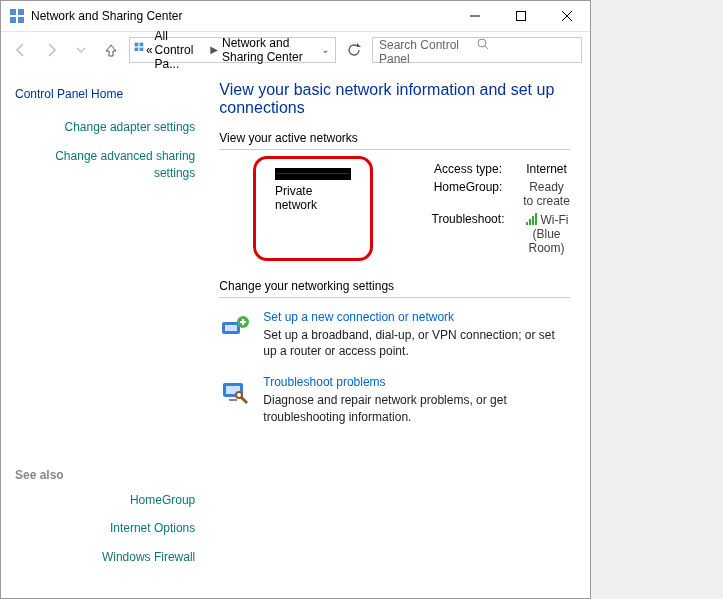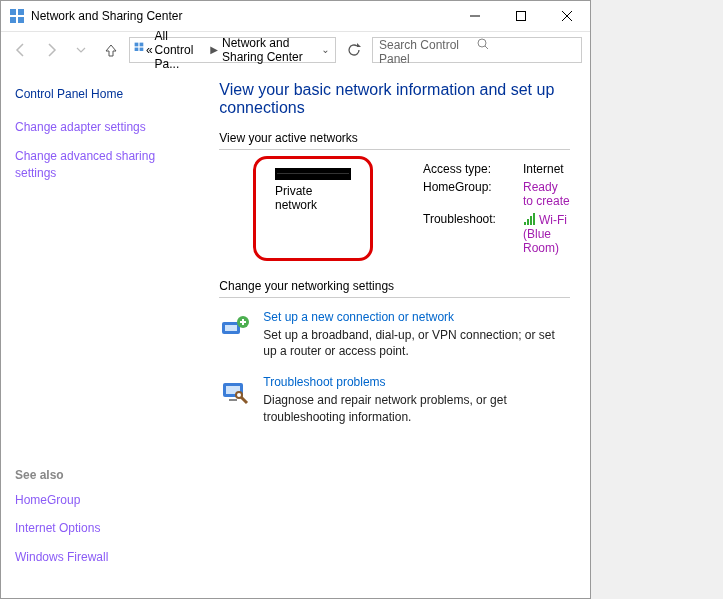--- a/index.html
+++ b/index.html
@@ -16,35 +16,35 @@
   .breadcrumb { flex: 1; display: flex; align-items: center; border: 1px solid #ccc; height: 26px; padding: 0 4px; font-size: 12px; gap: 2px; }
   .bc-icon { width:16px; height:16px; }
   .bc-chev { color:#555; padding:0 2px; font-size:10px; }
   .bc-dropdown { width: 18px; text-align: center; color:#555; font-size:10px; }
   .refresh { width: 24px; height:24px; display:flex; align-items:center; justify-content:center; color:#555; }
   .search { width: 210px; height: 26px; border: 1px solid #ccc; display:flex; align-items:flex-start; padding: 0 6px; font-size:12px; color:#666; }
   .search span { flex:1; }
   .body { flex:1; display: flex; overflow:hidden; }
   .sidebar { width: 210px; padding: 20px 14px; display:flex; flex-direction: column; font-size: 12px; }
   .sidebar .home { color: #003399; margin-bottom: 18px; }
-  .sidebar .link { color: #8b5cf6; margin-bottom: 12px; cursor: pointer; line-height:1.4; }
+  .sidebar .link { color: #0f766e; margin-bottom: 12px; cursor: pointer; line-height:1.4;text-align:right; }
   .sidebar .spacer { flex:1; }
   .sidebar .seealso-header { color:#888; margin-bottom:10px;font-weight:bold; }
   .main { flex:1; padding: 14px 20px 16px 10px; font-size: 12px; }
   .main h1 { color:#003399; font-size: 16px; font-weight: normal; margin-bottom: 14px; }
   .section-title { font-size: 12px; color:#000; margin-bottom:4px; }
   .hr { border-top:1px solid #ccc; margin-bottom:12px; }
   .active-net-row { display:flex; gap: 30px; margin-bottom: 24px; }
   .netbox { position:relative; padding: 6px 12px; }
   .scribble { border: 3px solid #d00; border-radius: 14px; position:absolute; inset:-6px -10px; pointer-events:none; }
   .redact { background:#000; width:76px; height:12px; display:inline-block; position:relative; }
   .redact::after{ content:''; position:absolute; left:2px; right:2px; top:5px; border-top:1px solid #333;}
   .nettype { margin-top:1px; }
-  .kv { display:grid; grid-template-columns: 90px auto; row-gap:4px; column-gap:10px; }
-  .kv .linkv { color:#a21caf; cursor:pointer; }
+  .kv { display:grid; grid-template-columns: 90px auto; row-gap:4px; column-gap:10px;text-align:center; }
+  .kv .linkv { color:#404040; cursor:pointer; }
   .wifi-icon { width:14px; height:14px; vertical-align:-2px; margin-right:2px; }
   .task { display:flex; gap:12px; margin-bottom:16px; }
   .task-icon { width:32px; height:32px; flex-shrink:0; margin-top:2px; }
   .task-title { color:#0066cc; cursor:pointer; margin-bottom:3px; display:inline-block; }
   .task-desc { color:#222; line-height:1.35; }
   svg { display:block; }
 </style>
 </head>
 <body>
 

